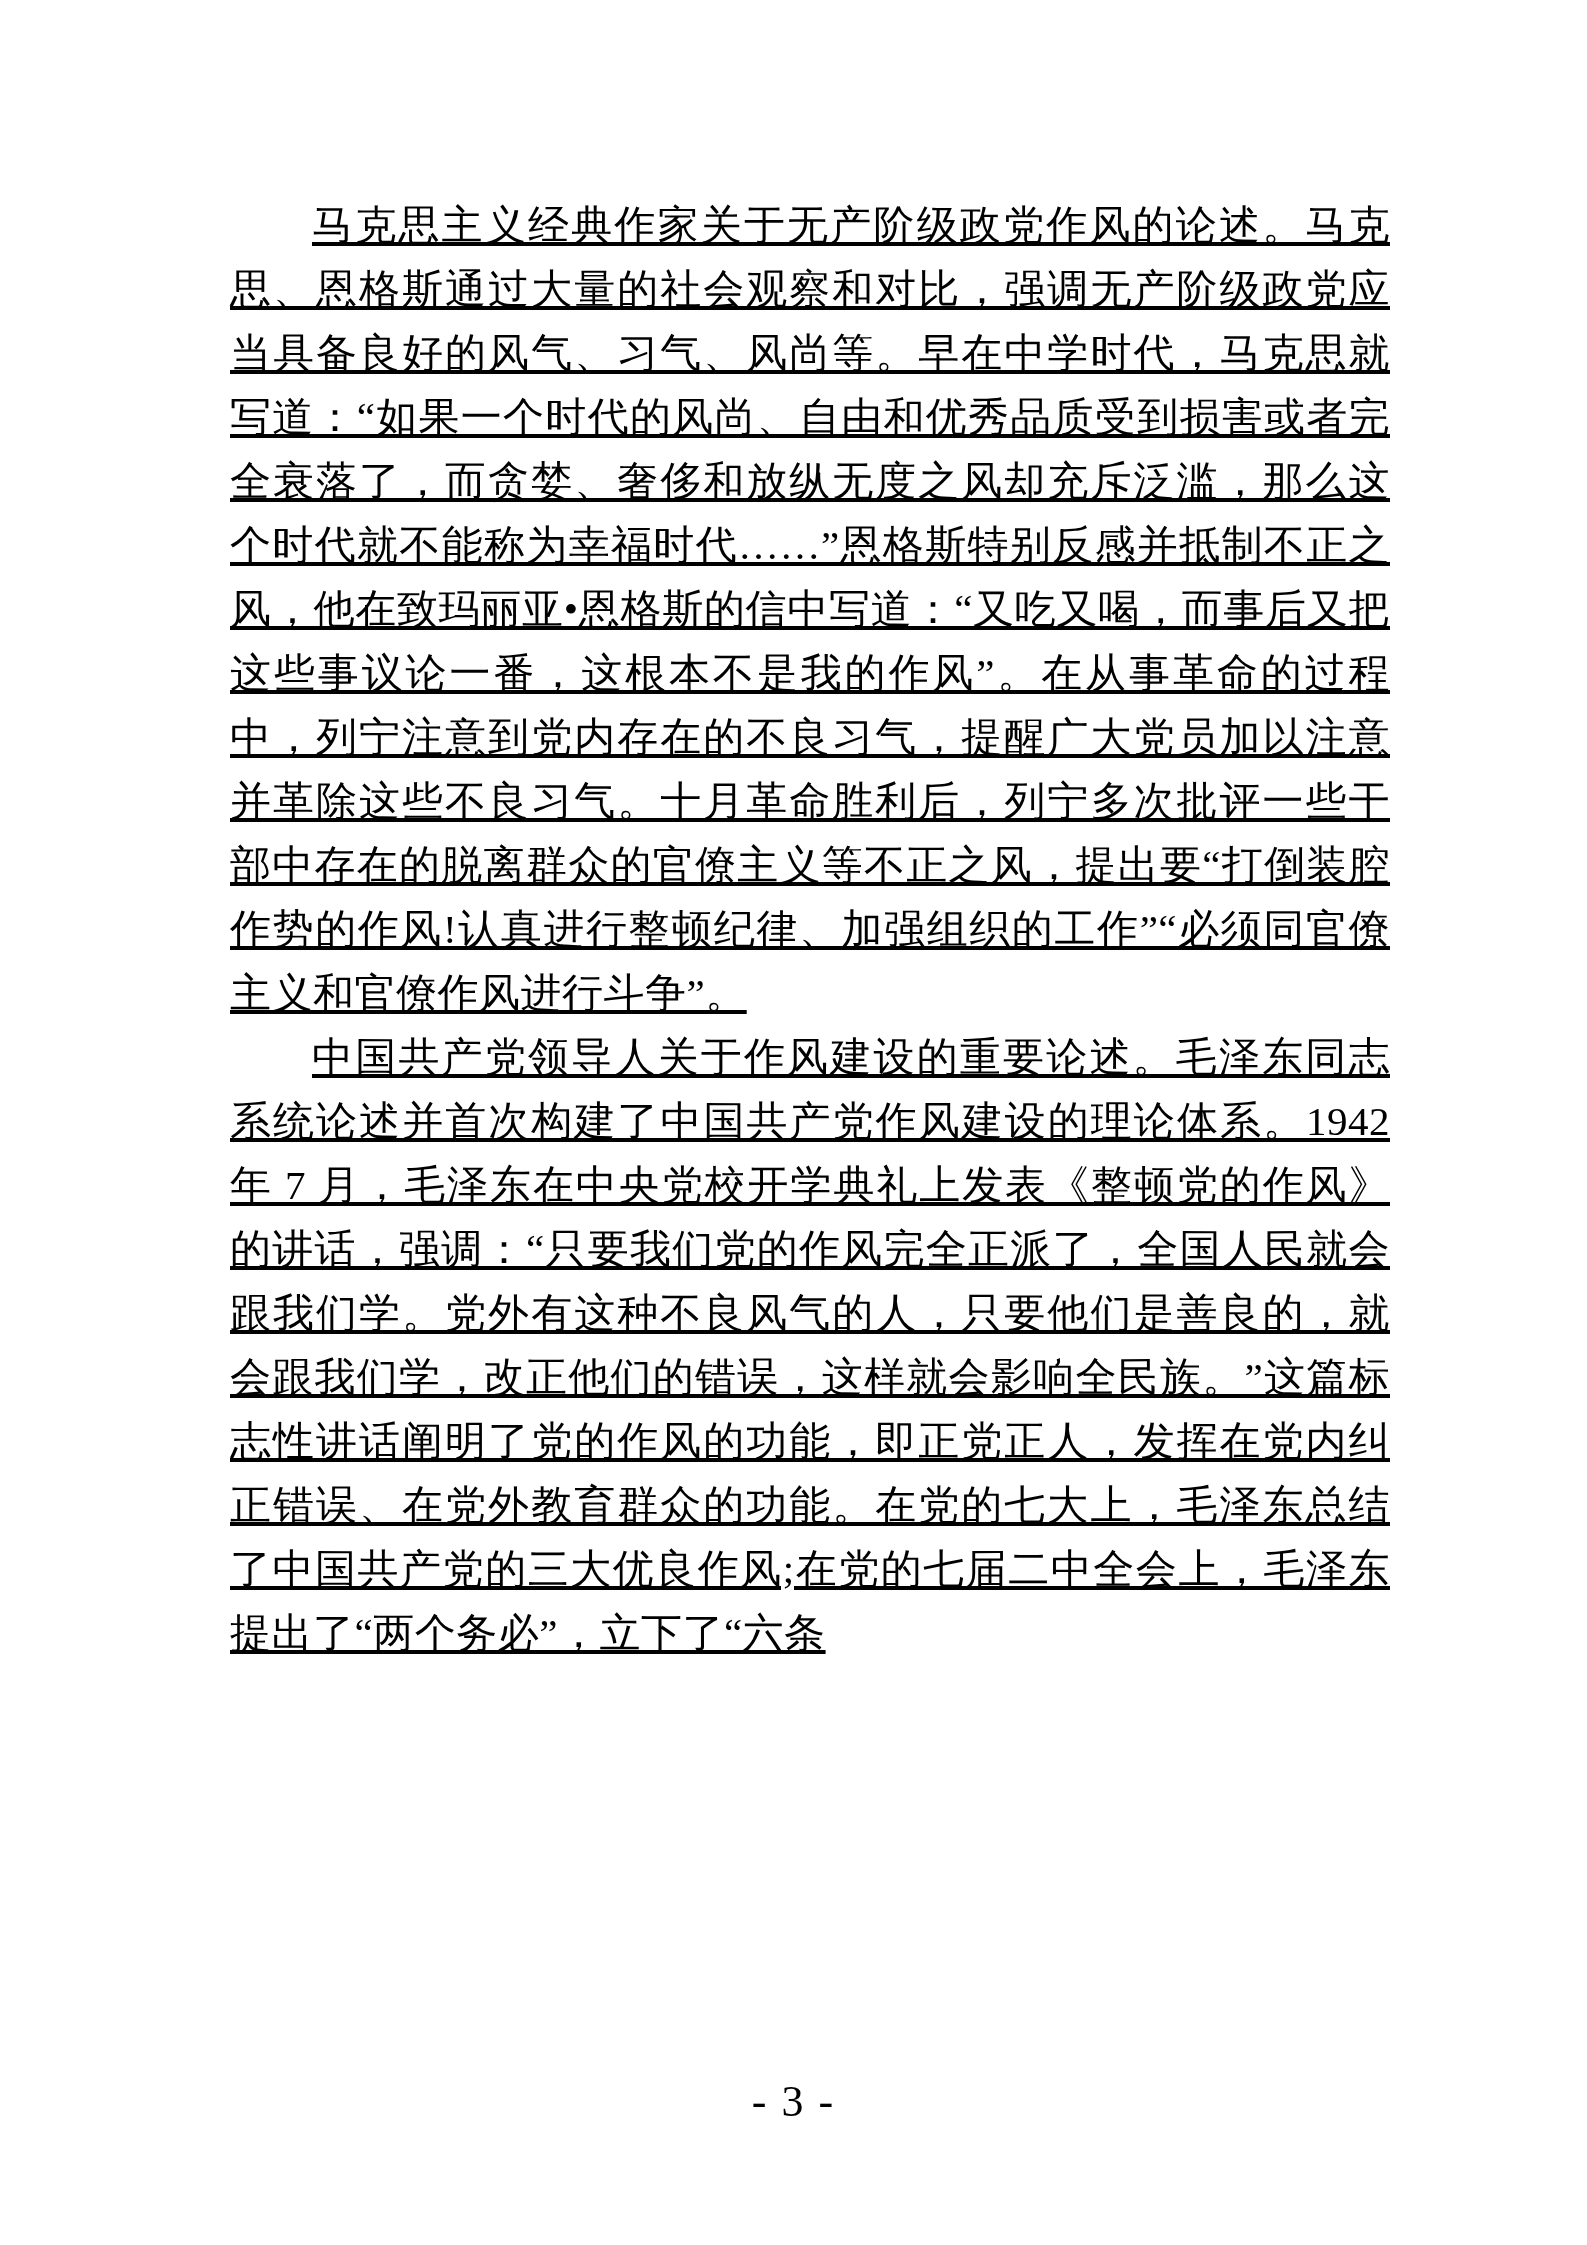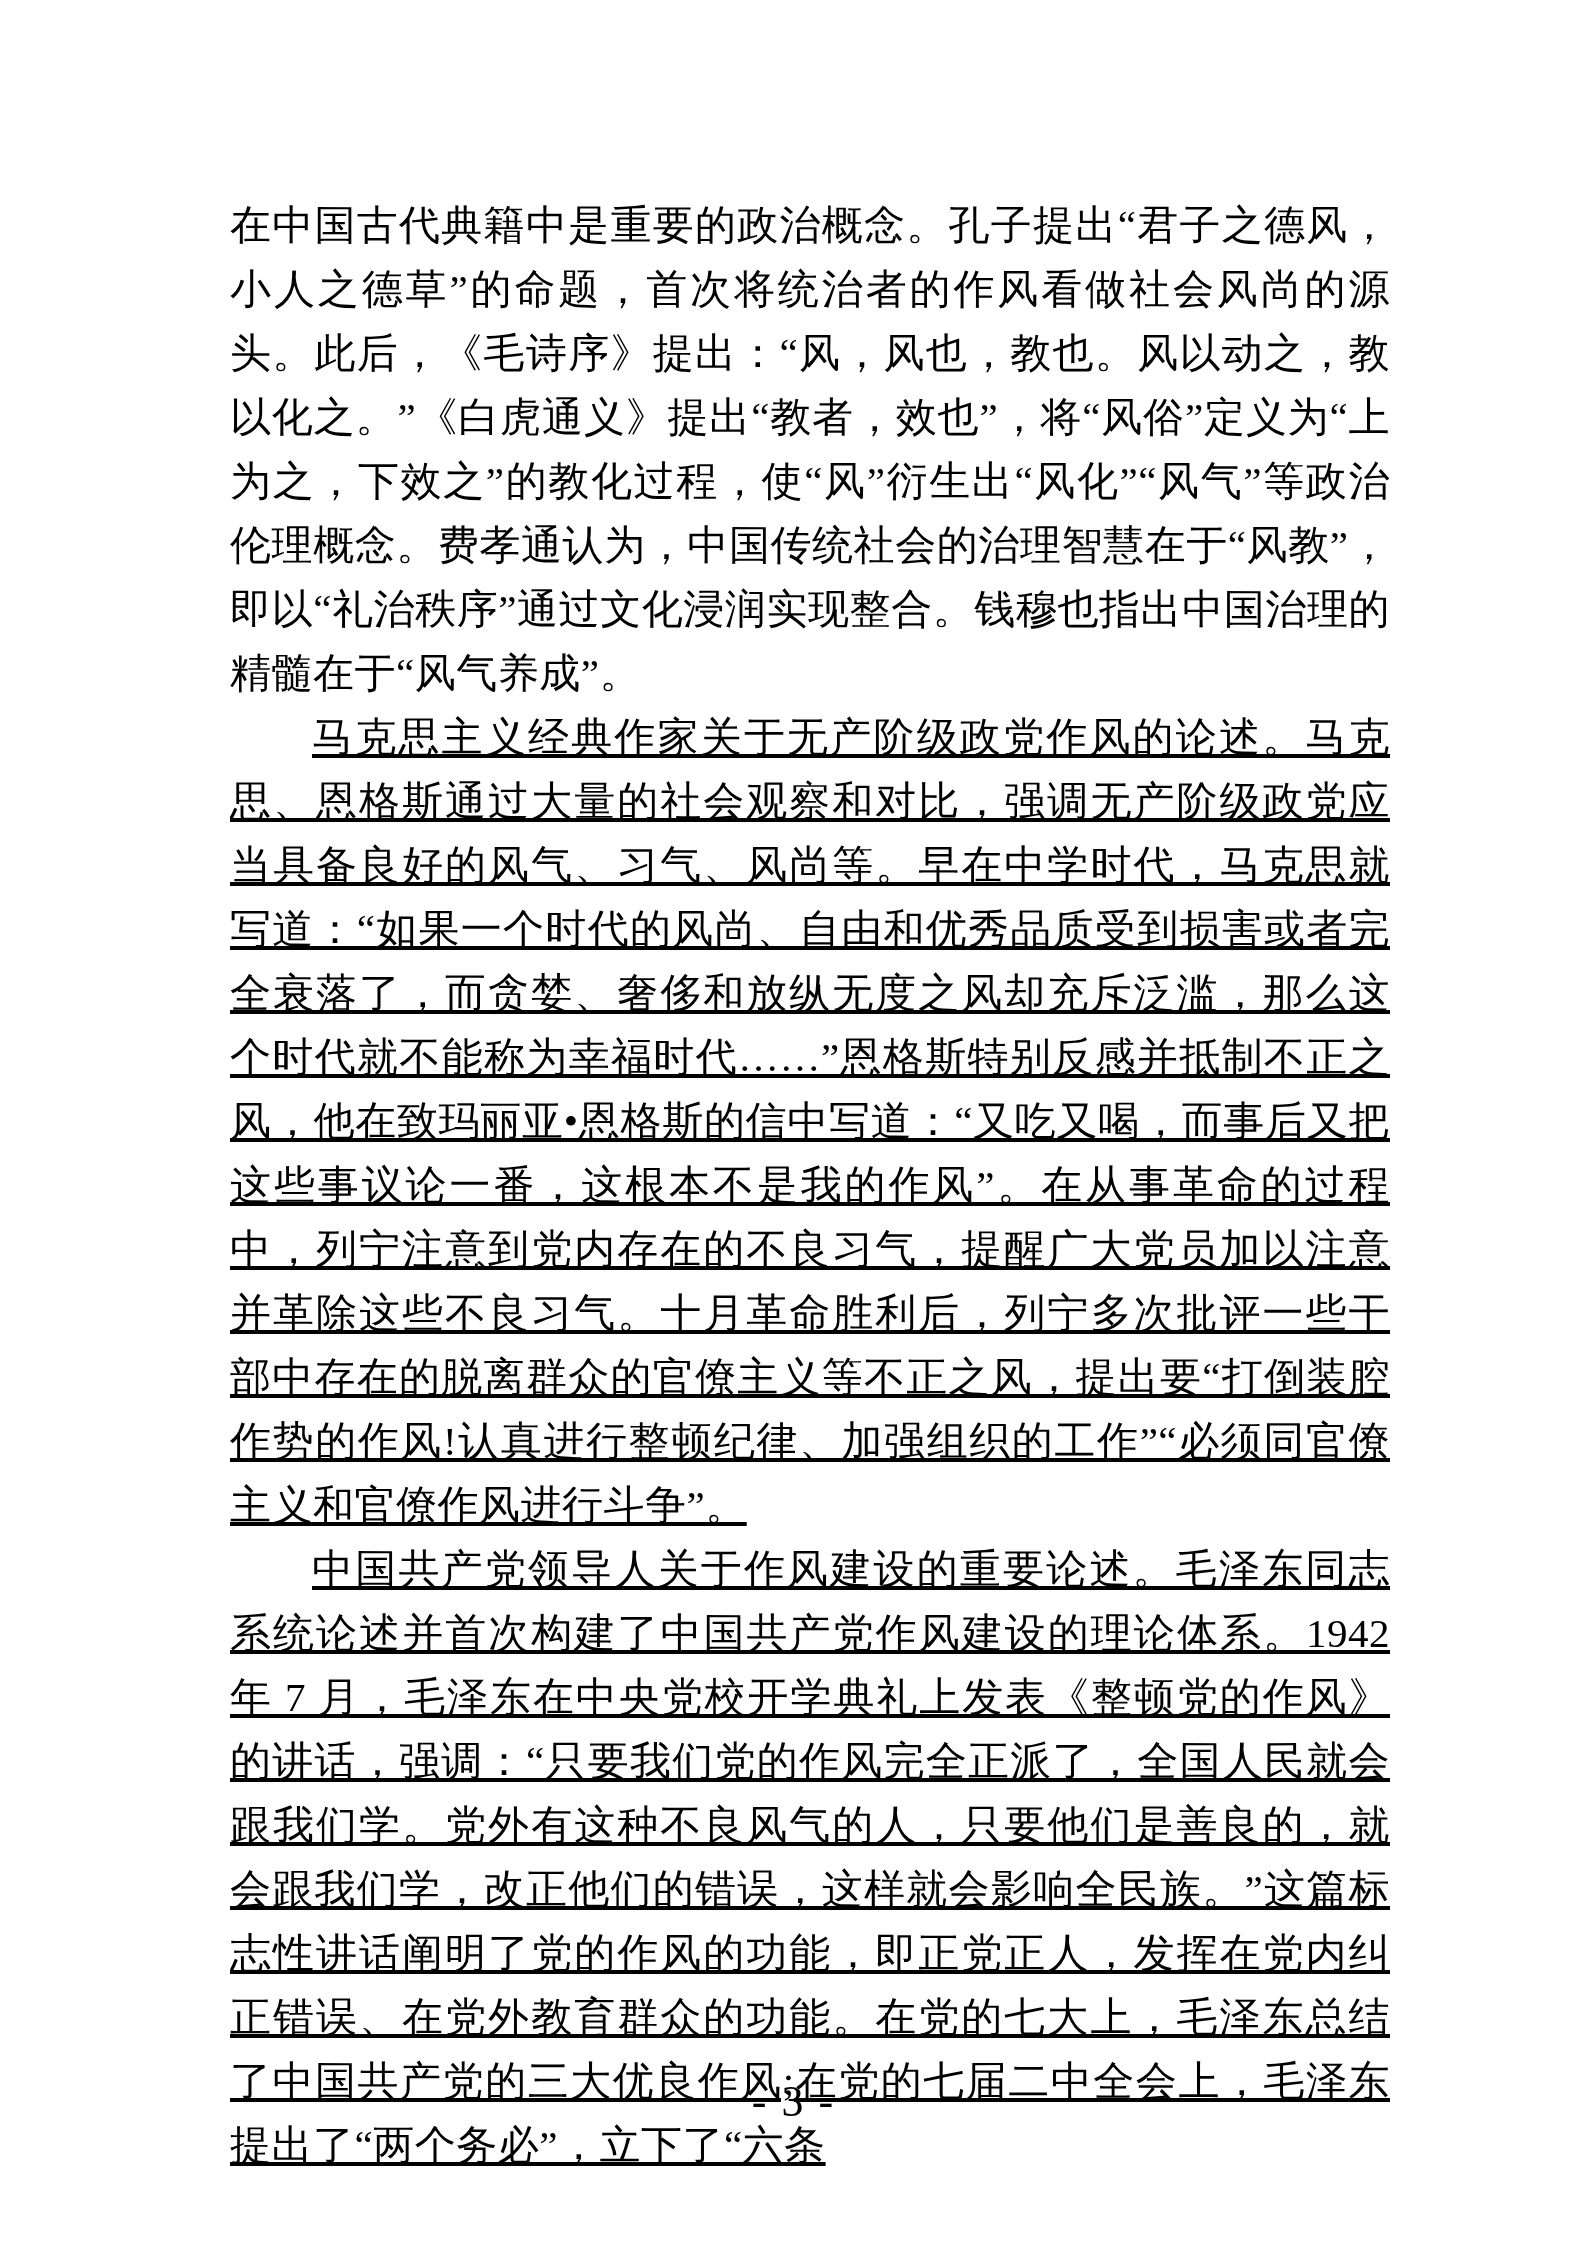--- a/index.html
+++ b/index.html
@@ -51,20 +51,19 @@
     line-height: 48px;
     letter-spacing: 2px;
   }
 </style>
 </head>
 <body>
 
 <div class="page">
 
   <div class="content">
-    <p class="para">在中国古代典籍中是重要的政治概念。孔子提出“君子之德风，小人之德草”的命题，首次将统治者的作风看做社会风尚的源头。此后，《毛诗序》提出：“风，风也，教也。风以动之，教以化之。”《白虎通义》提出“教者，效也”，将“风俗”定义为“上为之，下效之”的教化过程，使“风”衍生出“风化”“风气”等政治伦理概念。费孝通认为，中国传统社会的治理智慧在于“风教”，即以“礼治秩序”通过文化浸润实现整合。钱穆也指出中国治理的精髓在于“风气养成”。</p>
     <p class="para indent">马克思主义经典作家关于无产阶级政党作风的论述。马克思、恩格斯通过大量的社会观察和对比，强调无产阶级政党应当具备良好的风气、习气、风尚等。早在中学时代，马克思就写道：“如果一个时代的风尚、自由和优秀品质受到损害或者完全衰落了，而贪婪、奢侈和放纵无度之风却充斥泛滥，那么这个时代就不能称为幸福时代……”恩格斯特别反感并抵制不正之风，他在致玛丽亚•恩格斯的信中写道：“又吃又喝，而事后又把这些事议论一番，这根本不是我的作风”。在从事革命的过程中，列宁注意到党内存在的不良习气，提醒广大党员加以注意并革除这些不良习气。十月革命胜利后，列宁多次批评一些干部中存在的脱离群众的官僚主义等不正之风，提出要“打倒装腔作势的作风!认真进行整顿纪律、加强组织的工作”“必须同官僚主义和官僚作风进行斗争”。</p>
     <p class="para indent">中国共产党领导人关于作风建设的重要论述。毛泽东同志系统论述并首次构建了中国共产党作风建设的理论体系。1942 年 7 月，毛泽东在中央党校开学典礼上发表《整顿党的作风》的讲话，强调：“只要我们党的作风完全正派了，全国人民就会跟我们学。党外有这种不良风气的人，只要他们是善良的，就会跟我们学，改正他们的错误，这样就会影响全民族。”这篇标志性讲话阐明了党的作风的功能，即正党正人，发挥在党内纠正错误、在党外教育群众的功能。在党的七大上，毛泽东总结了中国共产党的三大优良作风;在党的七届二中全会上，毛泽东提出了“两个务必”，立下了“六条</p>
   </div>
 
   <div class="footer">- 3 -</div>
 
 </div>
 
 </body></html>

